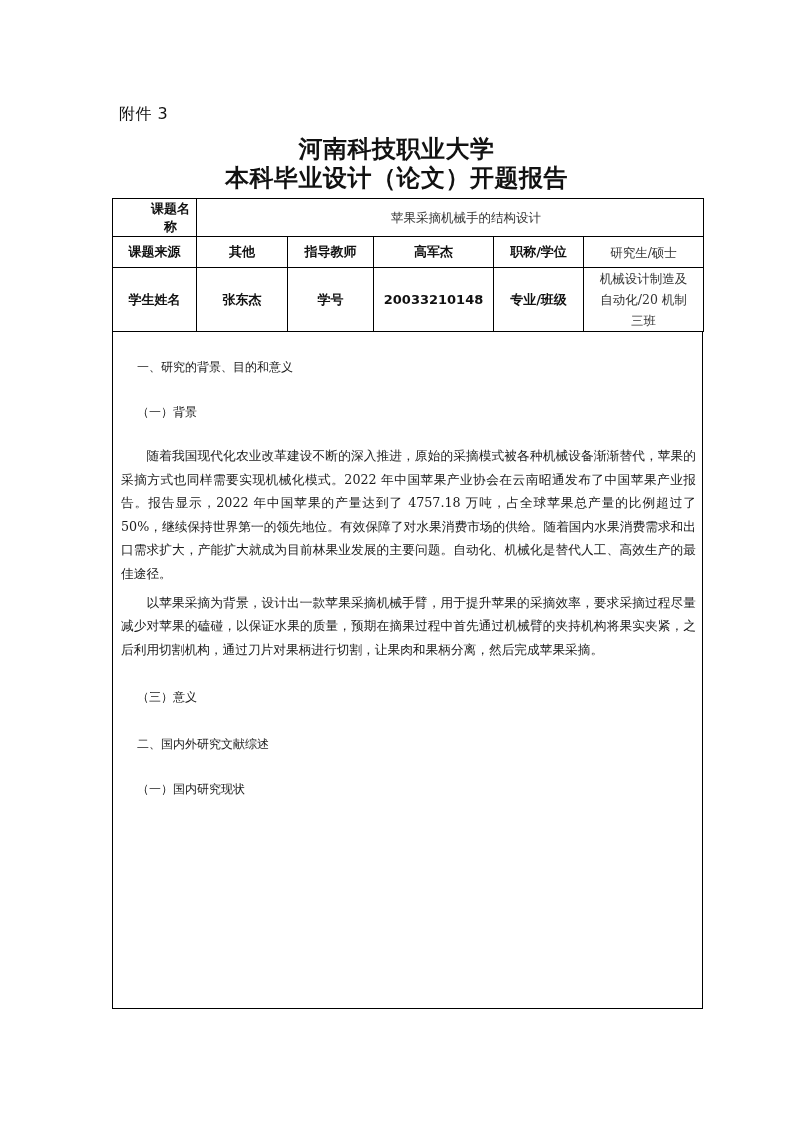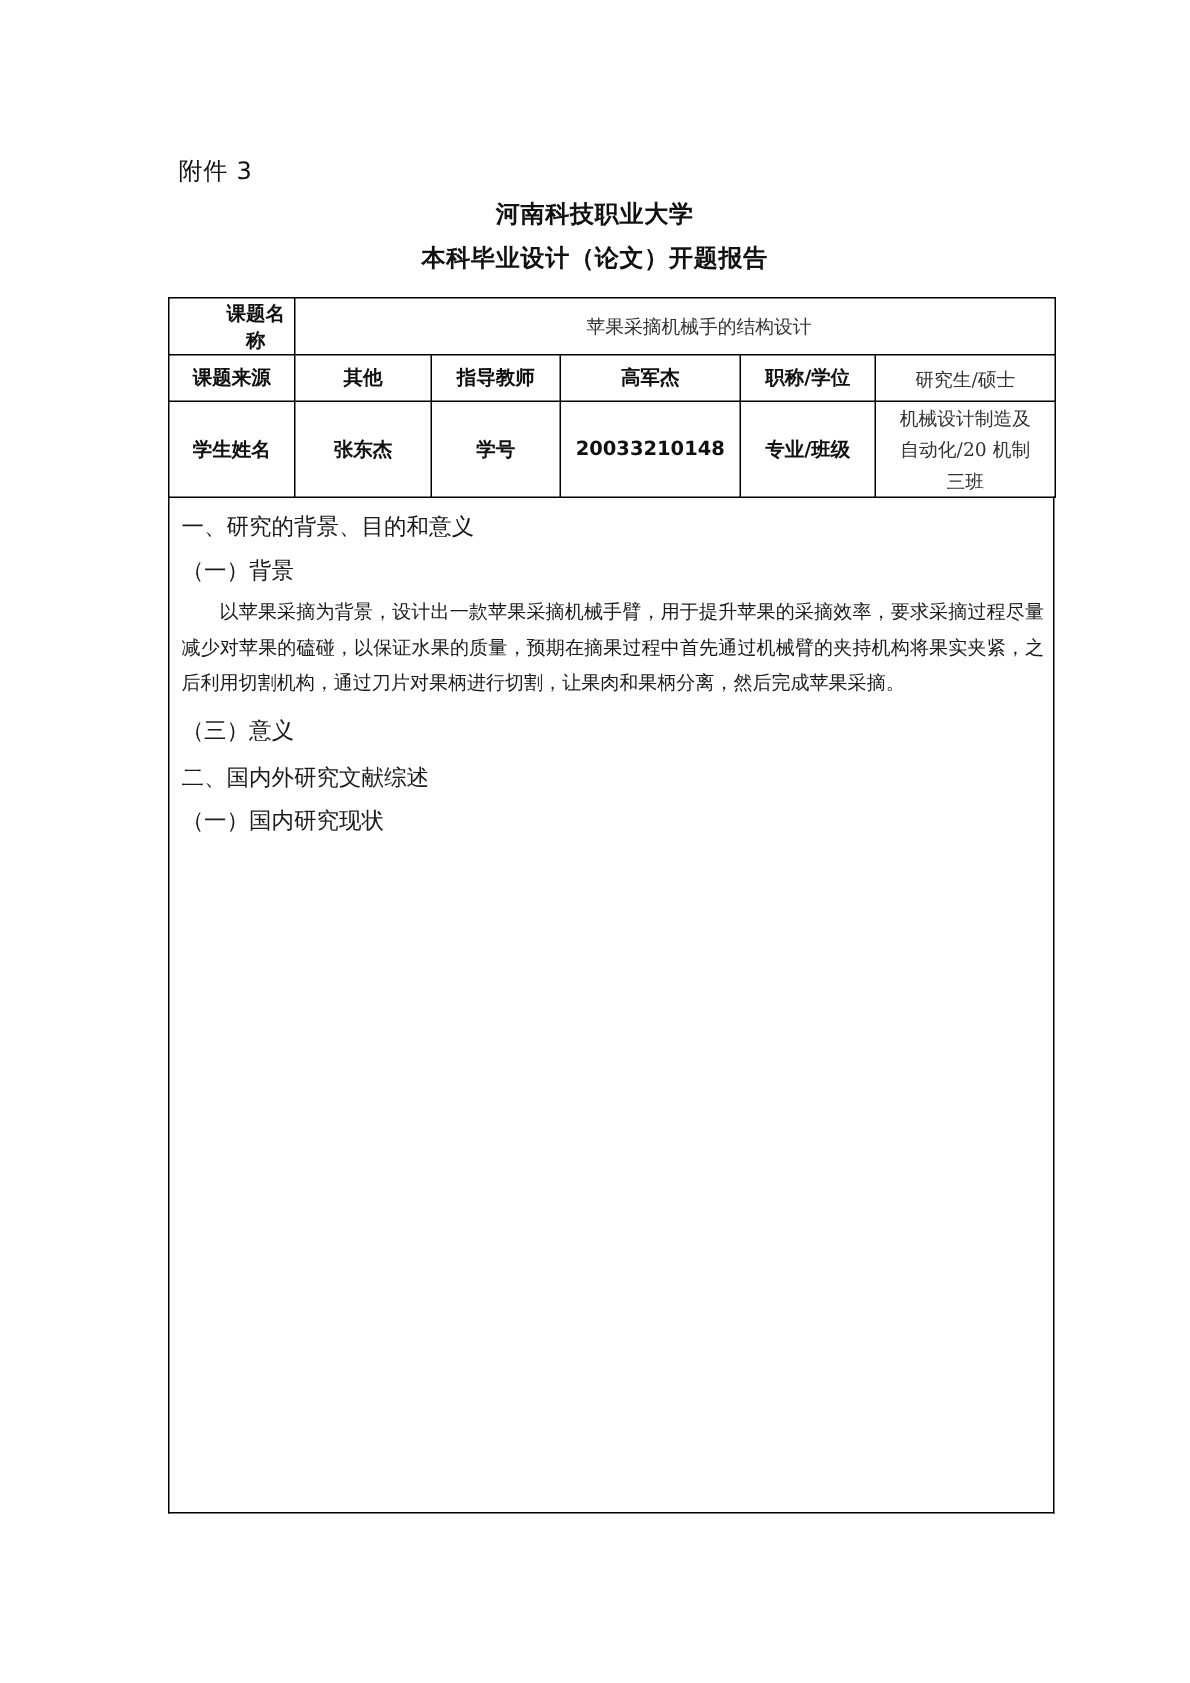--- a/index.html
+++ b/index.html
@@ -24,21 +24,21 @@
       font-size: 16px;
       letter-spacing: 0.5px;
     }
     .title {
       position: absolute;
       left: 0;
       width: 793px;
       text-align: center;
       font-family: "DejaVu Sans", "Liberation Sans", sans-serif;
       font-weight: bold;
-      font-size: 16px;
+      font-size: 24px;
       letter-spacing: 0.5px;
     }
     .title.t1 { top: 133px; }
     .title.t2 { top: 162px; }
 
     table.info {
       position: absolute;
       left: 112px;
       top: 198px;
       width: 591px;
@@ -86,25 +86,25 @@
     .content {
       position: absolute;
       left: 8px;
       right: 6px;
       top: 0;
       font-size: 12.7px;
       line-height: 23.6px;
       color: #1a1a1a;
     }
     .content .h {
-      margin: 0;
+      margin: 16px;
       padding-top: 9px;
       height: 22px;
       line-height: 22px;
-      font-size: 15px;
+      font-size: 12px;
     }
     .content p {
       margin: 0;
       padding-top: 5px;
       text-indent: 2em;
       text-align: justify;
       font-size: 12.7px;
       line-height: 23.6px;
     }
   </style>
@@ -149,18 +149,19 @@
       <div>三班</div>
     </td>
   </tr>
 </tbody>
   </table>
 
 <div class="body-box">
   <div class="content">
     <div class="h">一、研究的背景、目的和意义</div>
     <div class="h" style="padding-top:7px">（一）背景</div>
+    <p>随着我国现代化农业改革建设不断的深入推进，原始的采摘模式被各种机械设备渐渐替代，苹果的采摘方式也同样需要实现机械化模式。2022 年中国苹果产业协会在云南昭通发布了中国苹果产业报告。报告显示，2022 年中国苹果的产量达到了 4757.18 万吨，占全球苹果总产量的比例超过了 50%，继续保持世界第一的领先地位。有效保障了对水果消费市场的供给。随着国内水果消费需求和出口需求扩大，产能扩大就成为目前林果业发展的主要问题。自动化、机械化是替代人工、高效生产的最佳途径。</p>
     <p>以苹果采摘为背景，设计出一款苹果采摘机械手臂，用于提升苹果的采摘效率，要求采摘过程尽量减少对苹果的磕碰，以保证水果的质量，预期在摘果过程中首先通过机械臂的夹持机构将果实夹紧，之后利用切割机构，通过刀片对果柄进行切割，让果肉和果柄分离，然后完成苹果采摘。</p>
     <div class="h">（三）意义</div>
     <div class="h">二、国内外研究文献综述</div>
     <div class="h" style="padding-top:7px">（一）国内研究现状</div>
   </div>
 </div>
 
 </body></html>

